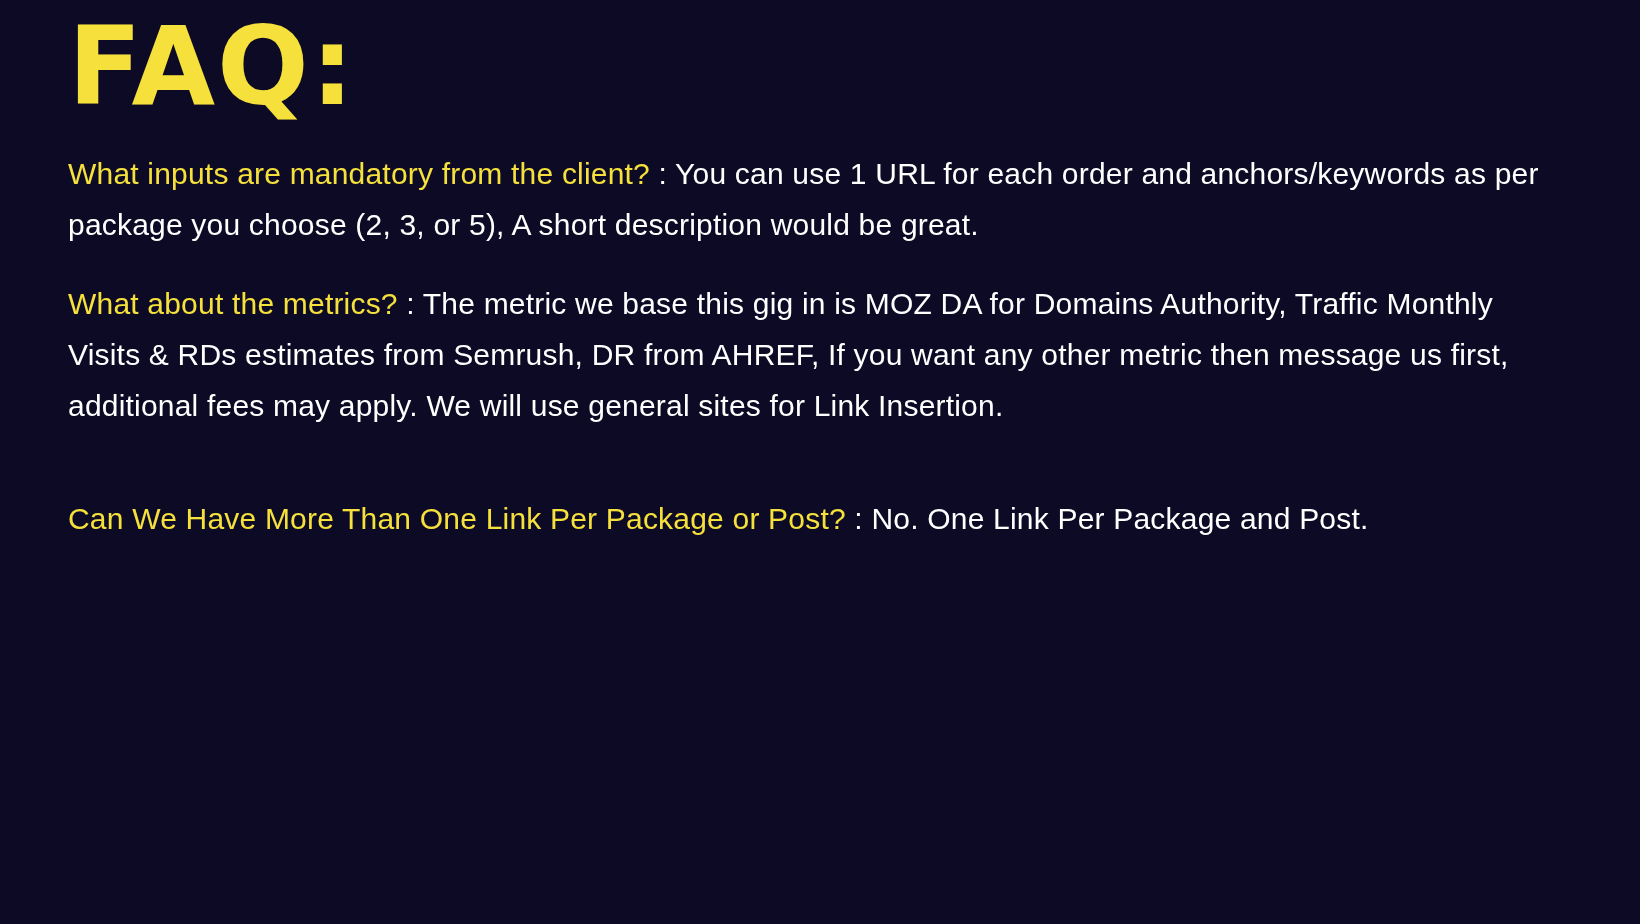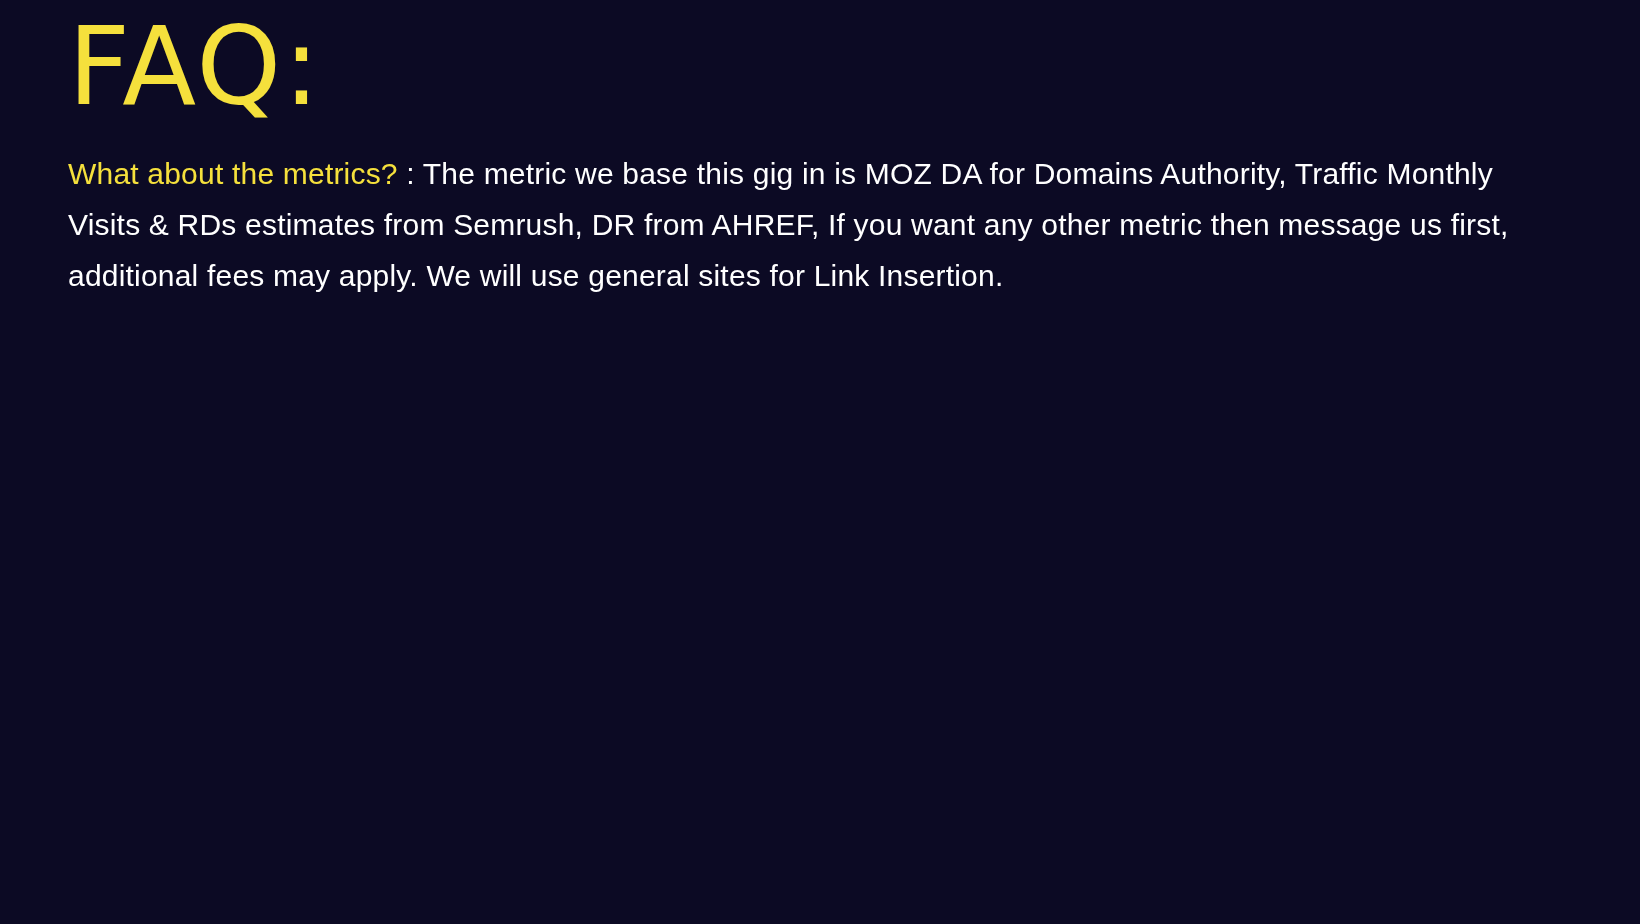--- a/index.html
+++ b/index.html
@@ -21,21 +21,21 @@
     box-sizing: border-box;
     padding: 0;
   }
   .faq-title {
     position: absolute;
     left: 68px;
     top: 8px;
     color: #f5e03c;
     font-size: 108px;
     line-height: 1.1;
-    font-weight: 400;
+    font-weight: 700;
     letter-spacing: 2px;
     font-family: "DejaVu Sans", sans-serif;
     text-align: center;
   }
   .faq-list {
     position: absolute;
     left: 68px;
     top: 148px;
     width: 1500px;
   }
@@ -58,21 +58,27 @@
 </style>
 </head>
 <body>
 
 <div class="page">
 
   <div class="faq-title">FAQ:</div>
 
   <div class="faq-list">
 
+    <div class="faq-item">
+      <span class="q">What inputs are mandatory from the client?</span><span class="a"> : You can use 1 URL for each order and anchors/keywords as per package you choose (2, 3, or 5), A short description would be great.</span>
+    </div>
 
     <div class="faq-item">
       <span class="q">What about the metrics?</span><span class="a"> : The metric we base this gig in is MOZ DA for Domains Authority, Traffic Monthly Visits &amp; RDs estimates from Semrush, DR from AHREF, If you want any other metric then message us first, additional fees may apply. We will use general sites for Link Insertion.</span>
     </div>
 
 
+    <div class="faq-item spacer-item">
+      <span class="q">Can We Have More Than One Link Per Package or Post?</span><span class="a"> : No. One Link Per Package and Post.</span>
+    </div>
 
   </div>
 </div>
 
 </body></html>

